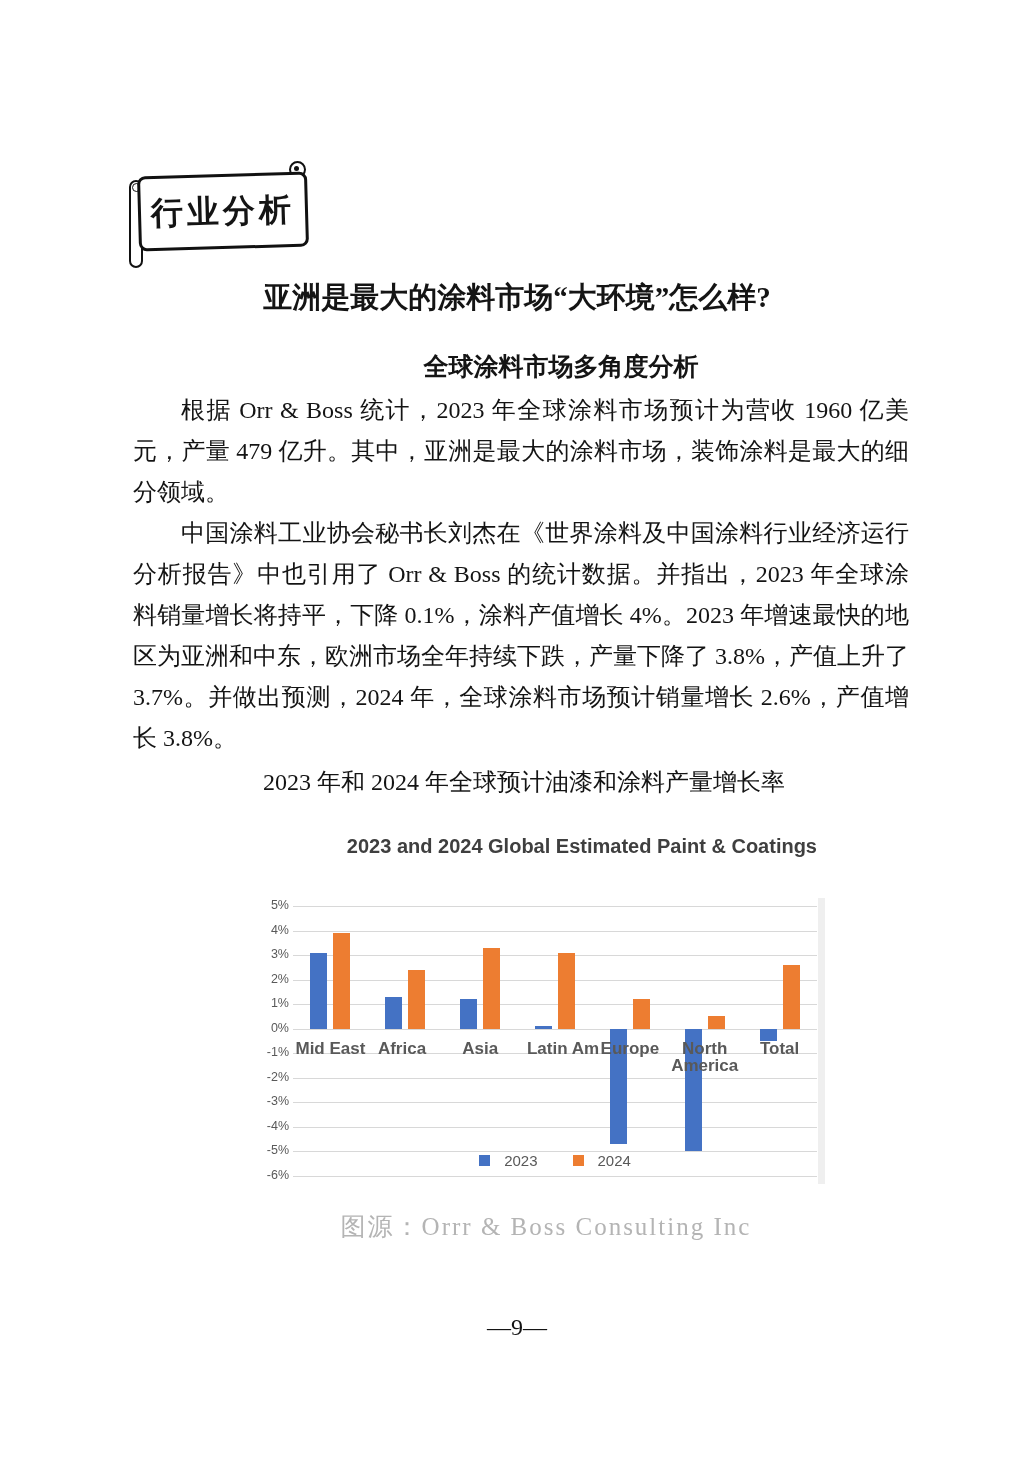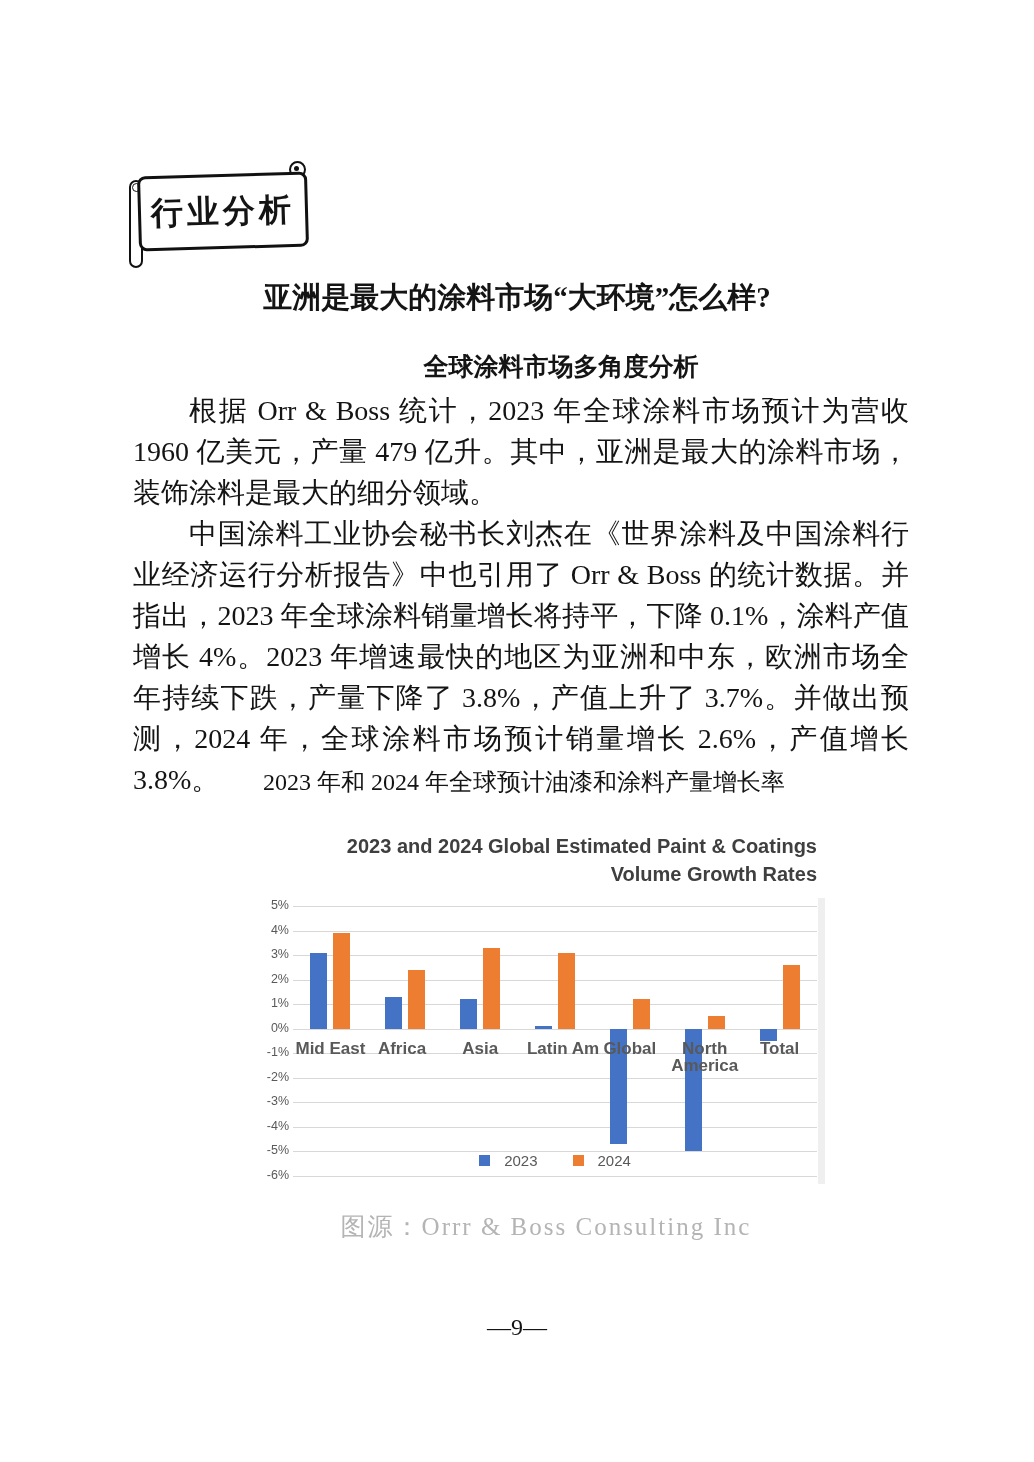--- a/index.html
+++ b/index.html
@@ -21,21 +21,21 @@
   .banner-knob{position:absolute;left:160px;top:-1px;width:17px;height:17px;
     border:2.5px solid #111;border-radius:50%;background:#fff;box-sizing:border-box;}
   .banner-knob::after{content:"";position:absolute;left:3px;top:3px;width:5px;height:5px;
     background:#111;border-radius:50%;}
   
   .doc-title{position:absolute;top:278px;left:0;width:100%;text-align:center;
     font-size:29px;font-weight:bold;}
   .doc-subtitle{position:absolute;top:350px;left:0;width:100%;box-sizing:border-box;
     padding-left:88px;text-align:center;font-size:25px;font-weight:bold;}
   .body-text{position:absolute;top:390px;left:133px;width:776px;
-    font-size:28px;line-height:41px;text-align:justify;}
+    font-size:24px;line-height:41px;text-align:justify;}
   .body-text p{margin:0;text-indent:2em;}
   .chart-cn-caption{position:absolute;top:766px;left:0;width:100%;box-sizing:border-box;
     padding-left:14px;text-align:center;font-size:24px;}
   
   .chart{position:absolute;left:255px;top:828px;width:612px;height:364px;
     font-family:"Liberation Sans","DejaVu Sans",sans-serif;}
   .chart-title{position:absolute;left:38px;top:4px;width:524px;text-align:right;
     font-size:20px;font-weight:bold;color:#3f3f3f;line-height:28px;}
   .plot{position:absolute;left:38px;top:78px;width:524px;height:270px;}
   .gridline{position:absolute;left:0;width:100%;height:1px;background:#d8d8d8;}
@@ -73,21 +73,20 @@
 <div class="body-text">
   <p>根据 Orr &amp; Boss 统计，2023 年全球涂料市场预计为营收 1960 亿美元，产量 479 亿升。其中，亚洲是最大的涂料市场，装饰涂料是最大的细分领域。</p>
   <p>中国涂料工业协会秘书长刘杰在《世界涂料及中国涂料行业经济运行分析报告》中也引用了 Orr &amp; Boss 的统计数据。并指出，2023 年全球涂料销量增长将持平，下降 0.1%，涂料产值增长 4%。2023 年增速最快的地区为亚洲和中东，欧洲市场全年持续下跌，产量下降了 3.8%，产值上升了 3.7%。并做出预测，2024 年，全球涂料市场预计销量增长 2.6%，产值增长 3.8%。</p>
 </div>
 
 <div class="chart-cn-caption">2023 年和 2024 年全球预计油漆和涂料产量增长率</div>
 
 <div class="chart">
   <div class="chart-title">
     <div>2023 and 2024 Global  Estimated Paint &amp; Coatings</div>
-    <div>Volume  Growth Rates</div>
   </div>
   <div class="plot">
       <div class="gridline" style="top: 0px; background: rgb(216, 216, 216);"></div>
       <div class="ytick" style="top: -8px;">5%</div>
       <div class="gridline" style="top: 24.5455px; background: rgb(216, 216, 216);"></div>
       <div class="ytick" style="top: 16.5455px;">4%</div>
       <div class="gridline" style="top: 49.0909px; background: rgb(216, 216, 216);"></div>
       <div class="ytick" style="top: 41.0909px;">3%</div>
       <div class="gridline" style="top: 73.6364px; background: rgb(216, 216, 216);"></div>
       <div class="ytick" style="top: 65.6364px;">2%</div>
@@ -114,21 +113,21 @@
       <div class="bar" style="width: 17px; left: 115.286px; background: rgb(237, 125, 49); top: 63.8182px; height: 58.9091px;"></div>
       <div class="xlabel" style="left: 67px; width: 84px; top: 133.727px;">Africa</div>
       <div class="bar" style="width: 17px; left: 167.143px; background: rgb(68, 114, 196); top: 93.2727px; height: 29.4545px;"></div>
       <div class="bar" style="width: 17px; left: 190.143px; background: rgb(237, 125, 49); top: 41.7273px; height: 81px;"></div>
       <div class="xlabel" style="left: 145.143px; width: 84px; top: 133.727px;">Asia</div>
       <div class="bar" style="width: 17px; left: 242px; background: rgb(68, 114, 196); top: 120.273px; height: 2.45455px;"></div>
       <div class="bar" style="width: 17px; left: 265px; background: rgb(237, 125, 49); top: 46.6364px; height: 76.0909px;"></div>
       <div class="xlabel" style="left: 228px; width: 84px; top: 133.727px;">Latin Am</div>
       <div class="bar" style="width: 17px; left: 316.857px; background: rgb(68, 114, 196); top: 122.727px; height: 115.364px;"></div>
       <div class="bar" style="width: 17px; left: 339.857px; background: rgb(237, 125, 49); top: 93.2727px; height: 29.4545px;"></div>
-      <div class="xlabel" style="left: 294.857px; width: 84px; top: 133.727px;">Global</div>
+      <div class="xlabel" style="left: 294.857px; width: 84px; top: 133.727px;">Europe</div>
       <div class="bar" style="width: 17px; left: 391.714px; background: rgb(68, 114, 196); top: 122.727px; height: 122.727px;"></div>
       <div class="bar" style="width: 17px; left: 414.714px; background: rgb(237, 125, 49); top: 110.455px; height: 12.2727px;"></div>
       <div class="xlabel" style="left: 369.714px; width: 84px; top: 133.727px;">North America</div>
       <div class="bar" style="width: 17px; left: 466.571px; background: rgb(68, 114, 196); top: 122.727px; height: 12.2727px;"></div>
       <div class="bar" style="width: 17px; left: 489.571px; background: rgb(237, 125, 49); top: 58.9091px; height: 63.8182px;"></div>
       <div class="xlabel" style="left: 444.571px; width: 84px; top: 133.727px;">Total</div>
       <div class="legend">
         <div class="legend-item">
           <span class="legend-swatch" style="background: rgb(68, 114, 196);"></span>
           <span>2023</span>

